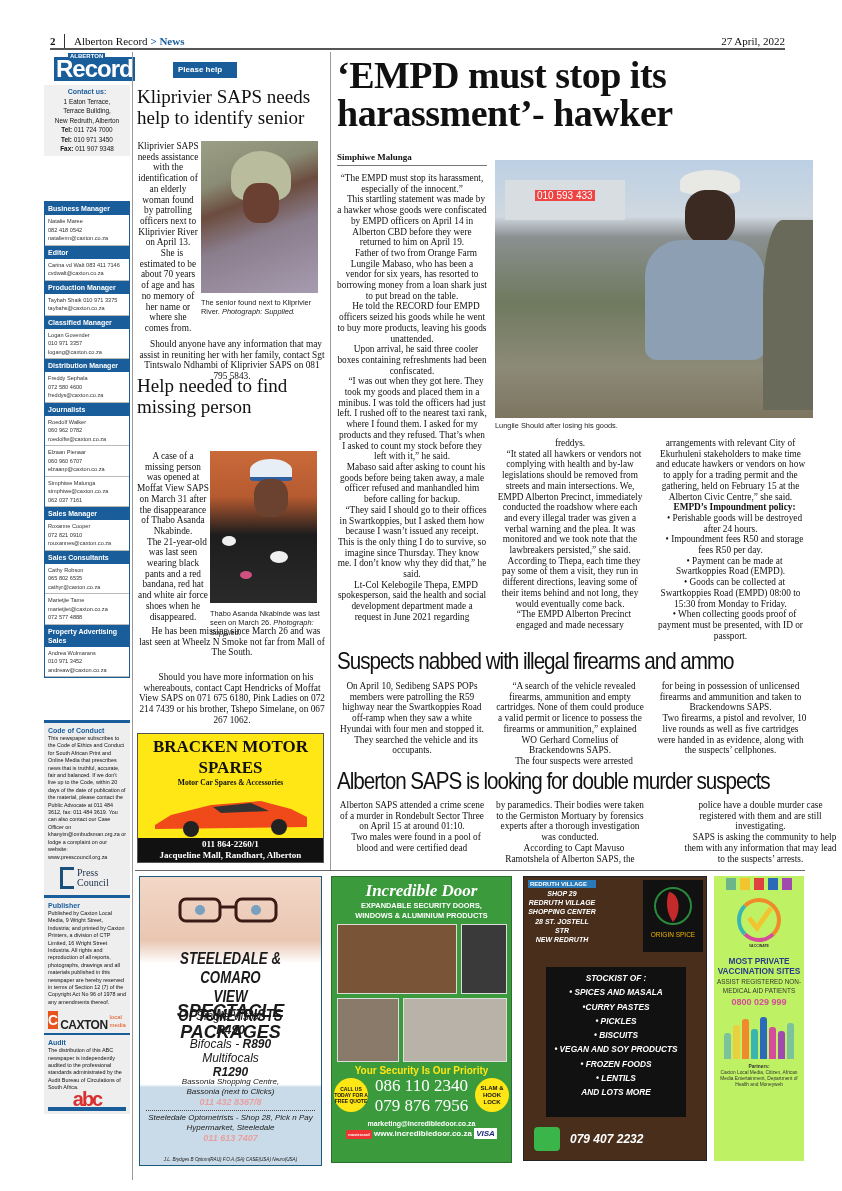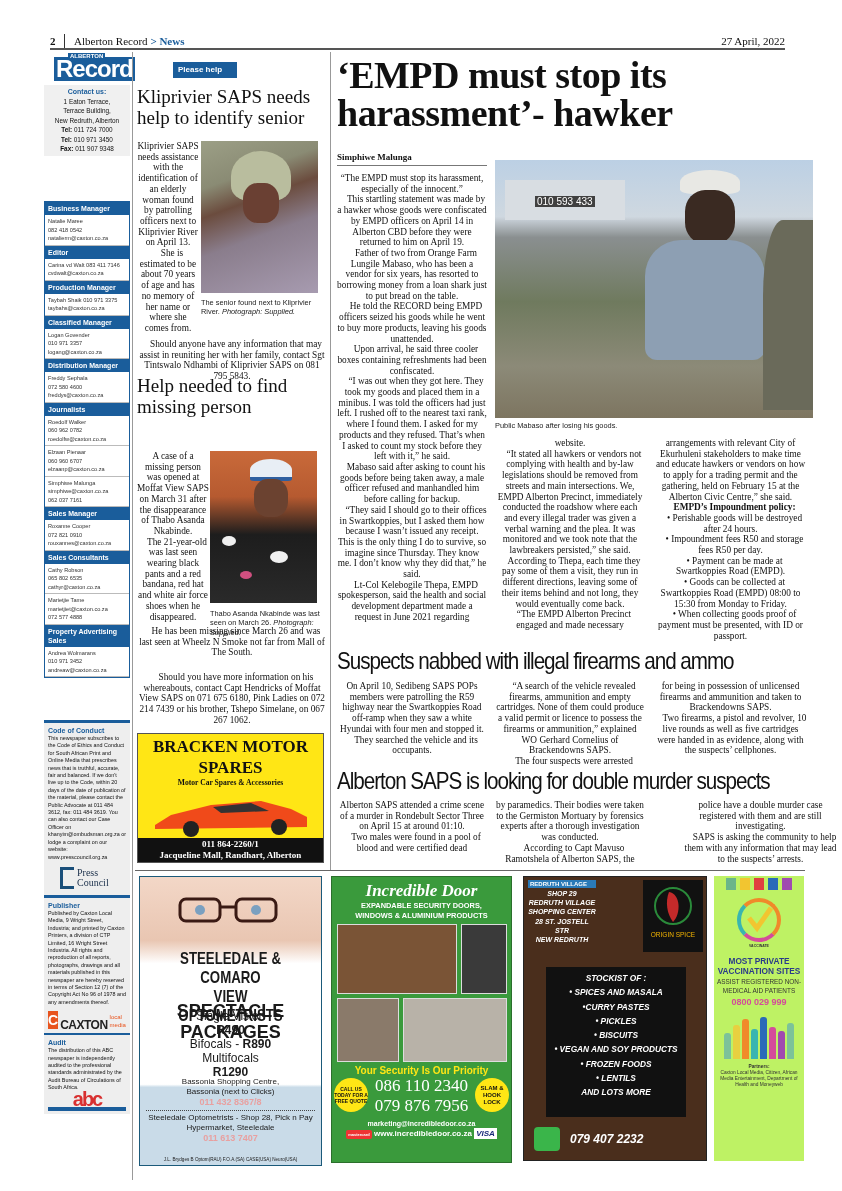--- a/index.html
+++ b/index.html
@@ -57,21 +57,21 @@
   .section-head { position: absolute; left: 337px; font-family: "Liberation Sans", sans-serif; font-size: 24px; letter-spacing: -1.2px; transform-origin: left top; transform: scaleX(0.86); color: #111; white-space: nowrap; }
 
   
   .ad { position: absolute; overflow: hidden; }
   .bracken { left: 137px; top: 733px; width: 187px; height: 130px; background: #ffe615; border: 1px solid #555; text-align: center; font-family: "Liberation Serif", serif; }
   .bracken .t1 { font-size: 17px; font-weight: bold; line-height: 17px; margin-top: 4px; }
   .bracken .t2 { font-size: 7.6px; font-weight: bold; margin-top: 2px; }
   .bracken .car { position: relative; margin: 4px auto 0; width: 160px; height: 48px; }
   .bracken .foot { position: absolute; bottom: 0; left: 0; width: 100%; height: 24px; background: #111; color: #fff; font-size: 9px; font-weight: bold; line-height: 11px; padding-top: 1px; }
 
-  .opto { left: 139px; top: 876px; width: 183px; height: 290px; border: 1px solid #1b5a7a; background: linear-gradient(180deg, #f3d7c7 0%, #e9c6b2 22%, #ffffff 30%, #ffffff 72%, #c9dbe8 73%, #c9dbe8 100%); text-align: center; font-family: "Liberation Sans", sans-serif; color: #1a1a1a; }
+  .opto { left: 139px; top: 876px; width: 183px; height: 290px; border: 1px solid #1b5a7a; background: linear-gradient(180deg, #f3d7c7 0%, #e9c6b2 22%, #ffffff 30%, #ffffff 72%, #c9dbe8 73%, #c9dbe8 100%); text-align: center; font-family: "Liberation Sans", sans-serif; color: #1a1a1a; font-style: italic; }
   .opto .face { position: absolute; left: 0; top: 0; width: 100%; height: 64px; }
   .opto .h1 { position: absolute; top: 72px; width: 100%; font-size: 17px; font-weight: bold; line-height: 19px; letter-spacing: 0px; transform: scaleX(0.78); }
   .opto .h2 { position: absolute; top: 124px; width: 100%; font-size: 18px; font-weight: bold; }
   .opto .pk { position: absolute; top: 132px; width: 100%; font-size: 12px; line-height: 14px; }
   .opto .pk b { font-weight: bold; }
   .opto .addr { position: absolute; top: 200px; width: 100%; font-size: 8px; line-height: 10px; }
   .opto .ph { color: #e8a0a0; font-weight: bold; font-size: 9px; }
   .opto .lic { position: absolute; bottom: 3px; width: 100%; font-size: 4.6px; }
 
   .door { left: 331px; top: 876px; width: 181px; height: 287px; background: #3a9a3c; border: 1px solid #2b6f2c; text-align: center; font-family: "Liberation Sans", sans-serif; color: #fff; }
@@ -273,41 +273,41 @@
 <div class="main-head">
   <div>‘EMPD must stop its</div>
   <div>harassment’- hawker</div>
 </div>
 <div class="byline">Simphiwe Malunga</div>
 
 <div class="body-txt" style="position:absolute;left:337px;top:173px;width:150px;">
   <p class="first">“The EMPD must stop its harassment, especially of the innocent.”</p>
   <p>This startling statement was made by a hawker whose goods were confiscated by EMPD officers on April 14 in Alberton CBD before they were returned to him on April 19.</p>
   <p>Father of two from Orange Farm Lungile Mabaso, who has been a vendor for six years, has resorted to borrowing money from a loan shark just to put bread on the table.</p>
-  <p>He told the RECORD being EMPD officers seized his goods while he went to buy more products, leaving his goods unattended.</p>
+  <p>He told the RECORD four EMPD officers seized his goods while he went to buy more products, leaving his goods unattended.</p>
   <p>Upon arrival, he said three cooler boxes containing refreshments had been confiscated.</p>
   <p>“I was out when they got here. They took my goods and placed them in a minibus. I was told the officers had just left. I rushed off to the nearest taxi rank, where I found them. I asked for my products and they refused. That’s when I asked to count my stock before they left with it,” he said.</p>
   <p>Mabaso said after asking to count his goods before being taken away, a male officer refused and manhandled him before calling for backup.</p>
   <p>“They said I should go to their offices in Swartkoppies, but I asked them how because I wasn’t issued any receipt. This is the only thing I do to survive, so imagine since Thursday. They know me. I don’t know why they did that,” he said.</p>
   <p>Lt-Col Kelebogile Thepa, EMPD spokesperson, said the health and social development department made a request in June 2021 regarding</p>
 </div>
 
 <div class="photo" style="left:495px;top:160px;width:318px;height:258px;background:linear-gradient(180deg,#bcd0e4 0%,#cfd8e0 22%,#8a8f90 30%,#6f7a5e 55%,#8c8a78 80%,#7d7560 100%);">
   <div style="position:absolute;left:10px;top:20px;width:120px;height:40px;background:#d8dde2;">
-    <span style="position:absolute;left:30px;top:16px;font-family:'Liberation Sans',sans-serif;font-size:10px;color:#fff;background:#404040;padding:0 2px;">010 593 433</span>
+    <span style="position:absolute;left:30px;top:10px;font-family:'Liberation Sans',sans-serif;font-size:10px;color:#fff;background:#ef4444;padding:0 2px;">010 593 433</span>
   </div>
   <div style="position:absolute;left:185px;top:10px;width:60px;height:24px;border-radius:50% 50% 20% 20%;background:#e8e8e4;"></div>
   <div style="position:absolute;left:190px;top:30px;width:50px;height:54px;border-radius:40%;background:#3a2a22;"></div>
   <div style="position:absolute;left:150px;top:80px;width:120px;height:120px;border-radius:30% 30% 10% 10%;background:#8d9fb3;"></div>
   <div style="position:absolute;right:0;top:60px;width:50px;height:190px;background:#6a6a5a;border-radius:40% 0 0 0;"></div>
 </div>
-<div class="caption" style="position:absolute;left:495px;top:421px;width:318px;">Public Mabaso after losing his goods.</div>
+<div class="caption" style="position:absolute;left:495px;top:421px;width:318px;">Lungile Should after losing his goods.</div>
 
 <div class="body-txt" style="position:absolute;left:495px;top:438px;width:150px;">
-  <p class="first">website.</p>
+  <p class="first">freddys.</p>
   <p>“It stated all hawkers or vendors not complying with health and by-law legislations should be removed from streets and main intersections. We, EMPD Alberton Precinct, immediately conducted the roadshow where each and every illegal trader was given a verbal warning and the plea. It was monitored and we took note that the lawbreakers persisted,” she said.</p>
   <p>According to Thepa, each time they pay some of them a visit, they run in different directions, leaving some of their items behind and not long, they would eventually come back.</p>
   <p>“The EMPD Alberton Precinct engaged and made necessary</p>
 </div>
 <div class="body-txt" style="position:absolute;left:653px;top:438px;width:155px;">
   <p class="first">arrangements with relevant City of Ekurhuleni stakeholders to make time and educate hawkers or vendors on how to apply for a trading permit and the gathering, held on February 15 at the Alberton Civic Centre,” she said.</p>
   <p style="font-weight:bold;"><span>EMPD’s Impoundment policy</span>:</p>
   <p>• Perishable goods will be destroyed after 24 hours.</p>
   <p>• Impoundment fees R50 and storage fees R50 per day.</p>
   <p>• Payment can be made at Swartkoppies Road (EMPD).</p>

